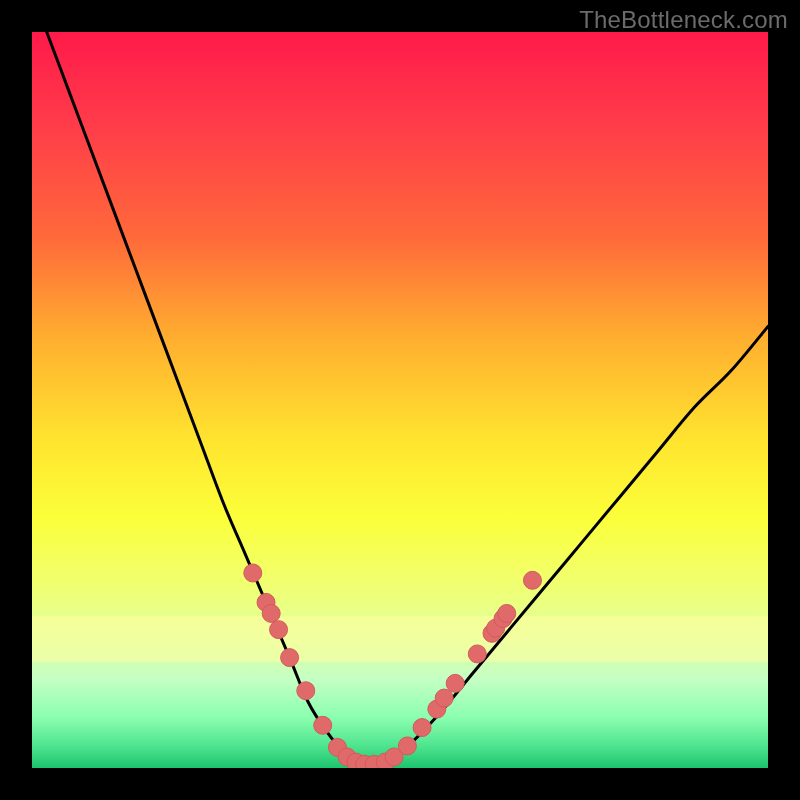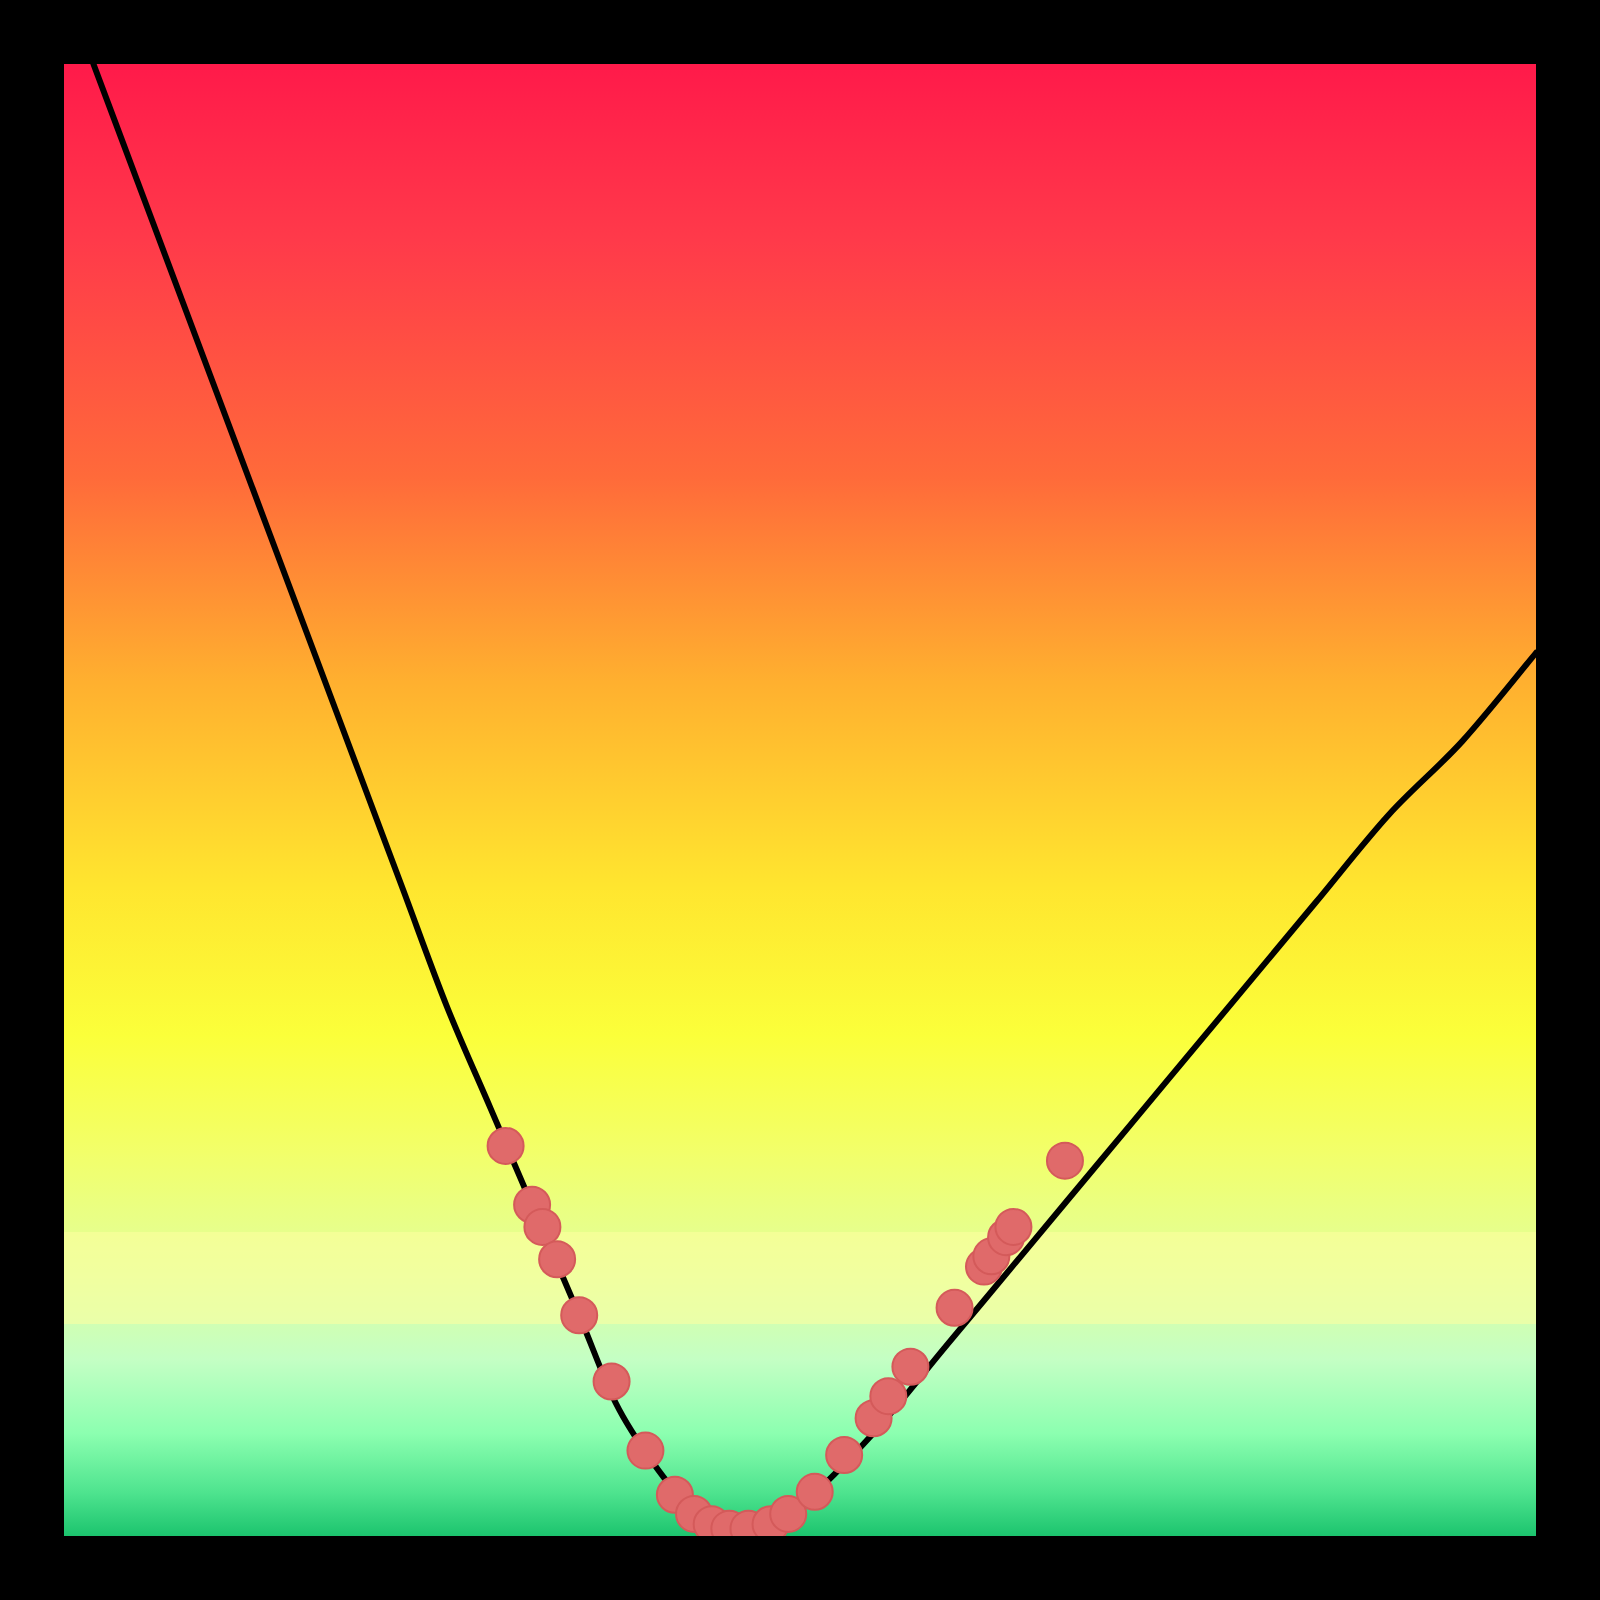--- a/index.html
+++ b/index.html
@@ -92,13 +92,14 @@
           <circle cx="423.2" cy="651.36" r="9" fill="#e06a6a" stroke="#d45a5a" stroke-width="1"></circle>
           <circle cx="445.28" cy="621.92" r="9" fill="#e06a6a" stroke="#d45a5a" stroke-width="1"></circle>
           <circle cx="460" cy="601.312" r="9" fill="#e06a6a" stroke="#d45a5a" stroke-width="1"></circle>
           <circle cx="463.68" cy="596.16" r="9" fill="#e06a6a" stroke="#d45a5a" stroke-width="1"></circle>
           <circle cx="471.04" cy="586.592" r="9" fill="#e06a6a" stroke="#d45a5a" stroke-width="1"></circle>
           <circle cx="474.72" cy="581.44" r="9" fill="#e06a6a" stroke="#d45a5a" stroke-width="1"></circle>
           <circle cx="500.48" cy="548.3199999999999" r="9" fill="#e06a6a" stroke="#d45a5a" stroke-width="1"></circle>
         </g>
       </svg>
   </div>
+  <div class="watermark">TheBottleneck.com</div>
 </div>
 
 </body></html>

